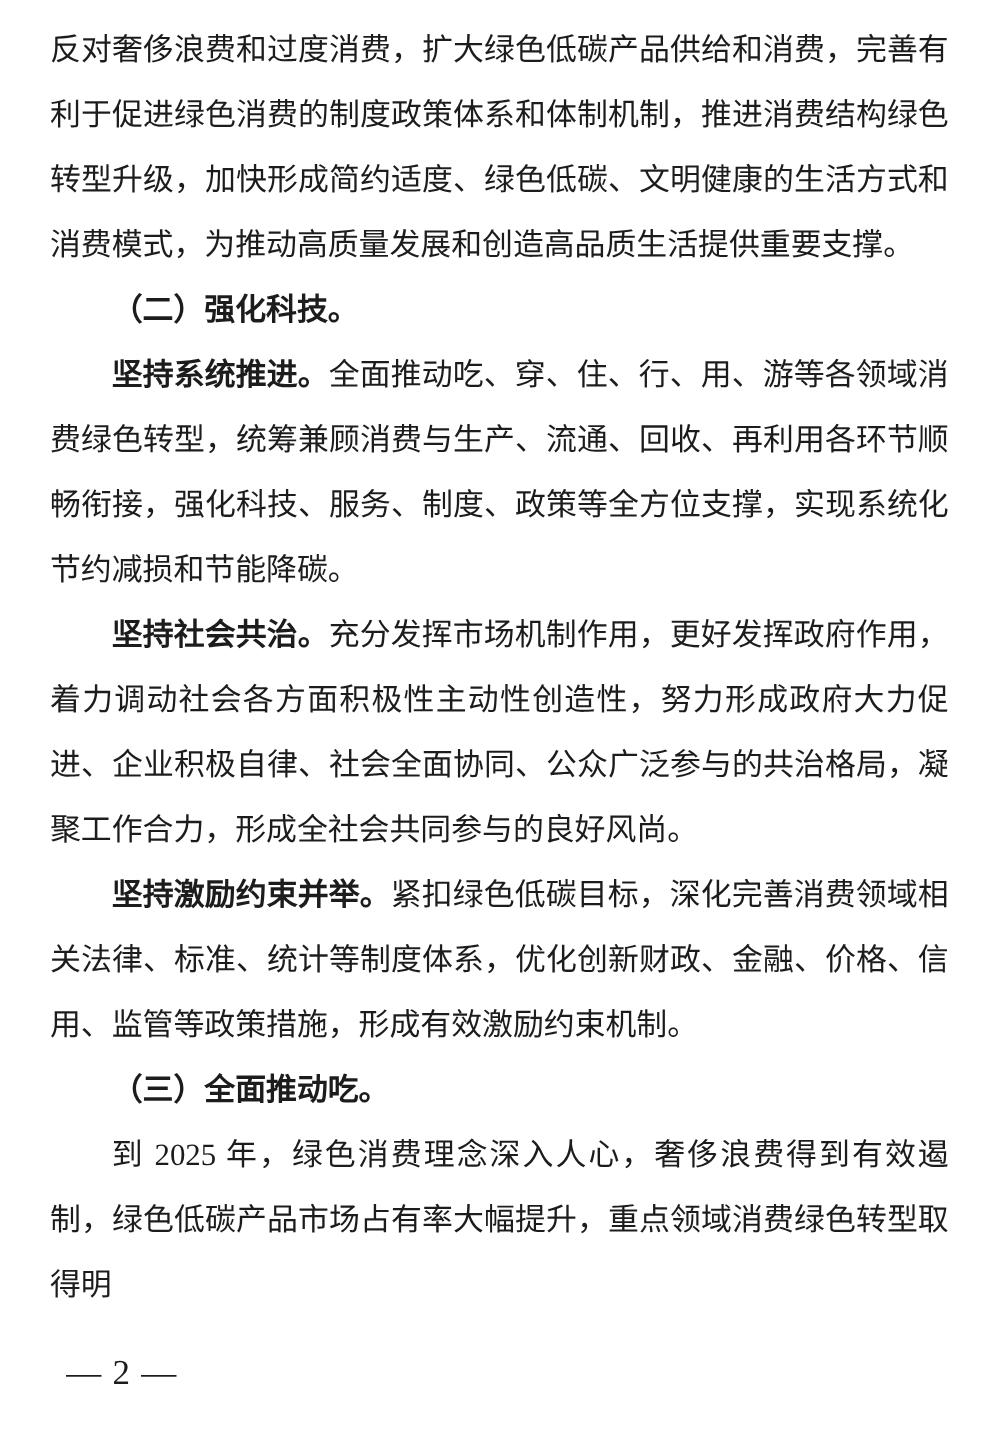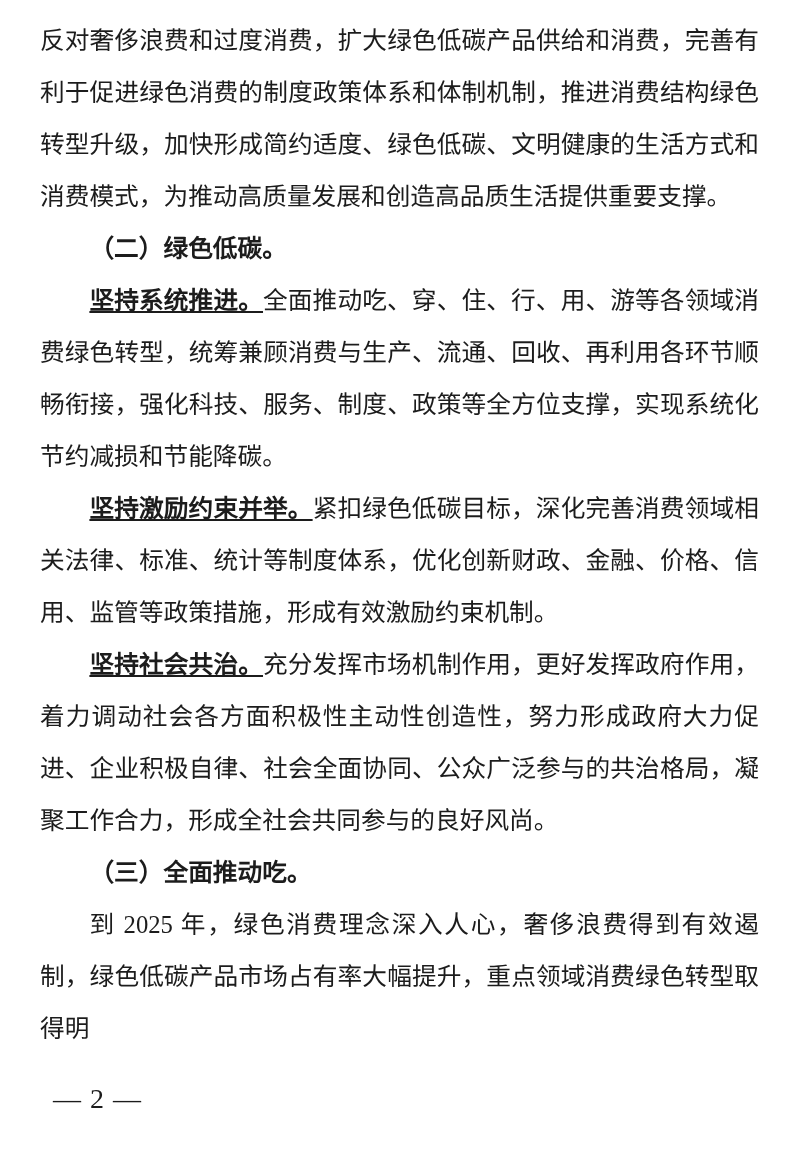--- a/index.html
+++ b/index.html
@@ -30,21 +30,20 @@
     text-justify: inter-ideograph;
     letter-spacing: 0;
     word-break: normal;
     line-break: strict;
   }
   .para.indent {
     text-indent: 2em;
   }
   .bold-run {
     font-weight: 700;
-    text-decoration: underline;
   }
   .heading-run {
     font-weight: 700;
   }
   .page-footer {
     position: absolute;
     left: 53px;
     top: 1082px;
     font-size: 28px;
     line-height: 34px;
@@ -53,28 +52,28 @@
   }
 </style>
 </head>
 <body>
 
 <div class="page">
   <div class="doc-body">
 
     <p class="para"><span>反对奢侈浪费和过度消费，扩大绿色低碳产品供给和消费，完善有利于促进绿色消费的制度政策体系和体制机制，推进消费结构绿色转型升级，加快形成简约适度、绿色低碳、文明健康的生活方式和消费模式，为推动高质量发展和创造高品质生活提供重要支撑。</span></p>
 
-    <p class="para indent"><span class="heading-run">（二）绿色低碳。</span></p>
+    <p class="para indent"><span class="heading-run">（二）强化科技。</span></p>
 
     <p class="para indent"><span class="bold-run">坚持系统推进。</span><span>全面推动吃、穿、住、行、用、游等各领域消费绿色转型，统筹兼顾消费与生产、流通、回收、再利用各环节顺畅衔接，强化科技、服务、制度、政策等全方位支撑，实现系统化节约减损和节能降碳。</span></p>
 
 
+    <p class="para indent"><span class="bold-run">坚持社会共治。</span><span>充分发挥市场机制作用，更好发挥政府作用，着力调动社会各方面积极性主动性创造性，努力形成政府大力促进、企业积极自律、社会全面协同、公众广泛参与的共治格局，凝聚工作合力，形成全社会共同参与的良好风尚。</span></p>
+
     <p class="para indent"><span class="bold-run">坚持激励约束并举。</span><span>紧扣绿色低碳目标，深化完善消费领域相关法律、标准、统计等制度体系，优化创新财政、金融、价格、信用、监管等政策措施，形成有效激励约束机制。</span></p>
-
-    <p class="para indent"><span class="bold-run">坚持社会共治。</span><span>充分发挥市场机制作用，更好发挥政府作用，着力调动社会各方面积极性主动性创造性，努力形成政府大力促进、企业积极自律、社会全面协同、公众广泛参与的共治格局，凝聚工作合力，形成全社会共同参与的良好风尚。</span></p>
 
     <p class="para indent"><span class="heading-run">（三）全面推动吃。</span></p>
 
     <p class="para indent"><span>到 2025 年，绿色消费理念深入人心，奢侈浪费得到有效遏制，绿色低碳产品市场占有率大幅提升，重点领域消费绿色转型取得明</span></p>
 
   </div>
 
   <div class="page-footer"><span>— 2 —</span></div>
 </div>
 

